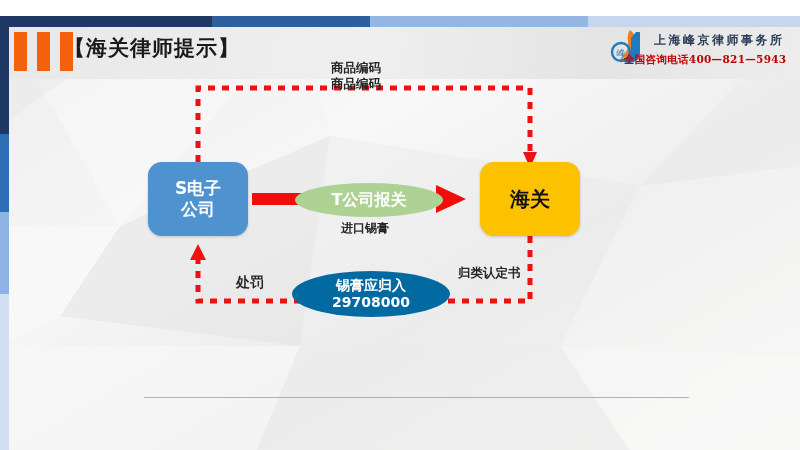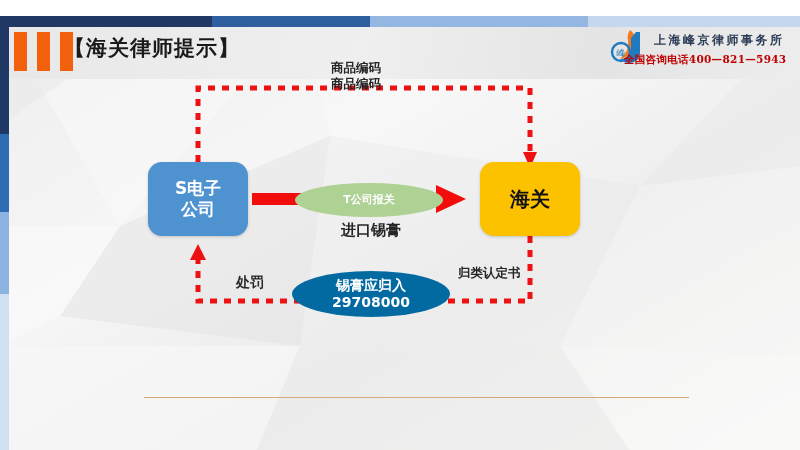--- a/index.html
+++ b/index.html
@@ -135,39 +135,39 @@
     position: absolute;
     display: flex; align-items: center; justify-content: center;
     text-align: center;
     border-radius: 50%;
     font-family: "DejaVu Sans","Liberation Sans",sans-serif;
     line-height: 1.2;
   }
   .ellipse-green {
     left: 295px; top: 167px; width: 148px; height: 34px;
     background: #aed194; color: #ffffff;
-    font-size: 11px; font-weight: 600;
+    font-size: 16px; font-weight: 600;
   }
   .ellipse-gray {
     left: 292px; top: 255px; width: 158px; height: 46px;
     background: #0369a1; color: #ffffff;
     font-size: 14px; font-weight: 700;
   }
 
   .caption {
     position: absolute;
     font-family: "DejaVu Serif","Liberation Serif",serif;
     font-weight: 700;
     color: #262626;
     white-space: nowrap;
     line-height: 1.25;
     text-align: left;
   }
   .cap-top    { left: 331px; top: 44px;  font-size: 12.5px; }
-  .cap-import { left: 341px; top: 205px; font-size: 15px; }
+  .cap-import { left: 341px; top: 205px; font-size: 12px; }
   .cap-punish { left: 236px; top: 258px; font-size: 14px; }
   .cap-ruling { left: 458px; top: 249px; font-size: 12.5px; }
 
   .footer-line {
     position: absolute; left: 144px; top: 381px;
     width: 545px; height: 1px; background: #d6a77a;
   }
 
   .watermark {
     position: absolute; right: 14px; top: 408px;

